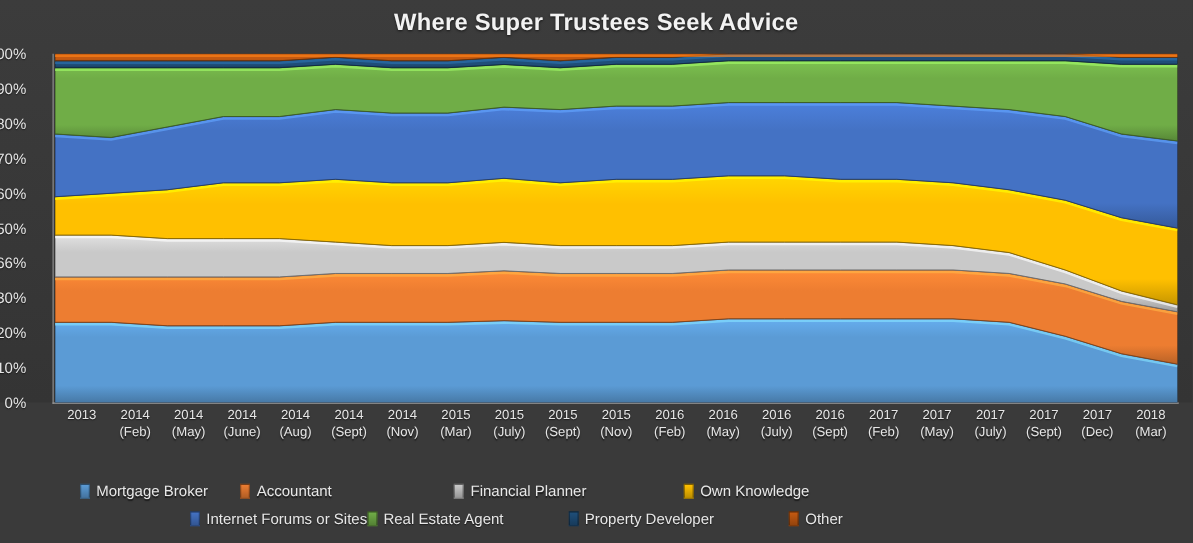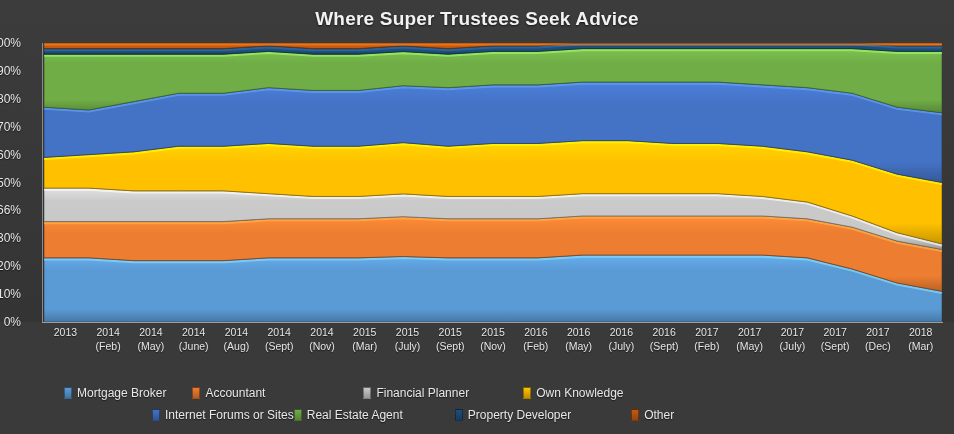--- a/index.html
+++ b/index.html
@@ -309,21 +309,21 @@
           <span class="legend-label">Mortgage Broker</span>
         </div>
         <div class="legend-item" style="margin-left: 26px;">
           <span class="legend-swatch" style="background: linear-gradient(rgb(237, 125, 49) 0%, rgb(178, 94, 37) 100%);"></span>
           <span class="legend-label">Accountant</span>
         </div>
         <div class="legend-item" style="margin-left: 98px;">
           <span class="legend-swatch" style="background: linear-gradient(rgb(201, 201, 201) 0%, rgb(151, 151, 151) 100%);"></span>
           <span class="legend-label">Financial Planner</span>
         </div>
-        <div class="legend-item" style="margin-left: 54px; justify-content: flex-end;">
+        <div class="legend-item" style="margin-left: 78px; justify-content: flex-end;">
           <span class="legend-swatch" style="background: linear-gradient(rgb(255, 192, 0) 0%, rgb(191, 144, 0) 100%);"></span>
           <span class="legend-label">Own Knowledge</span>
         </div>
       </div>
     <div class="legend-row legend-row-2">
         <div class="legend-item">
           <span class="legend-swatch" style="background: linear-gradient(rgb(68, 114, 196) 0%, rgb(51, 86, 147) 100%);"></span>
           <span class="legend-label">Internet Forums or Sites</span>
         </div>
         <div class="legend-item" style="margin-left: 0px;">

